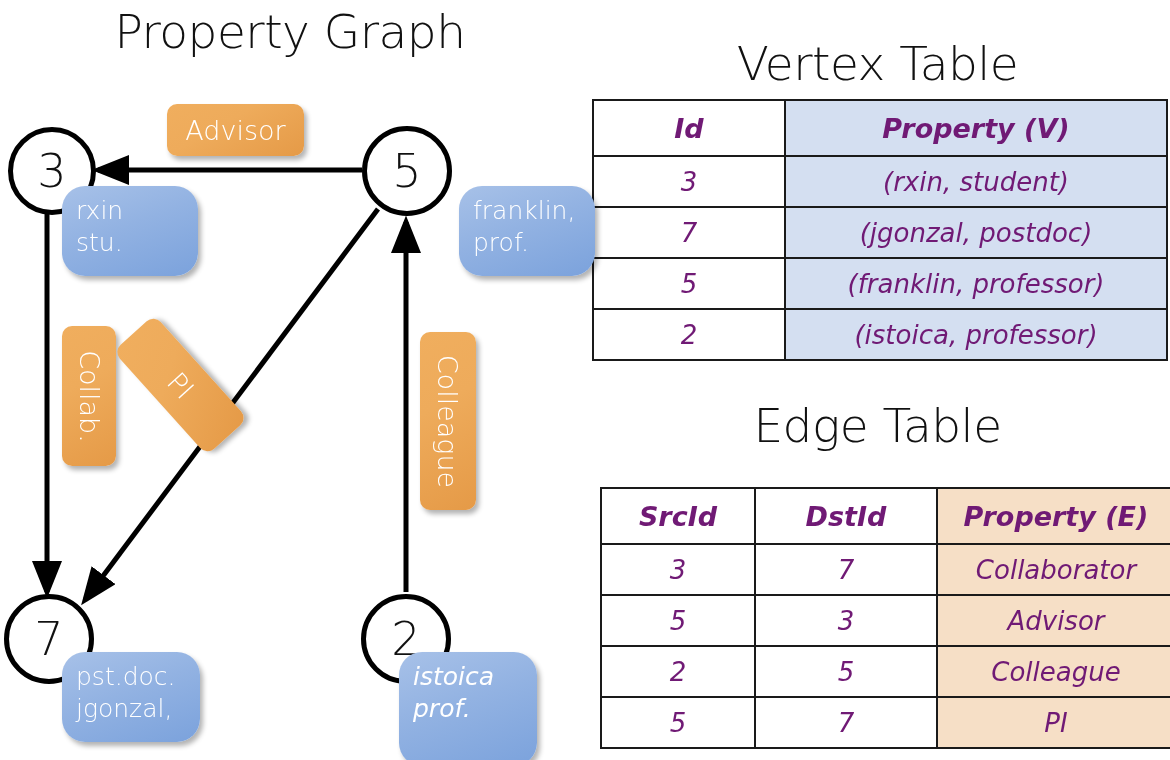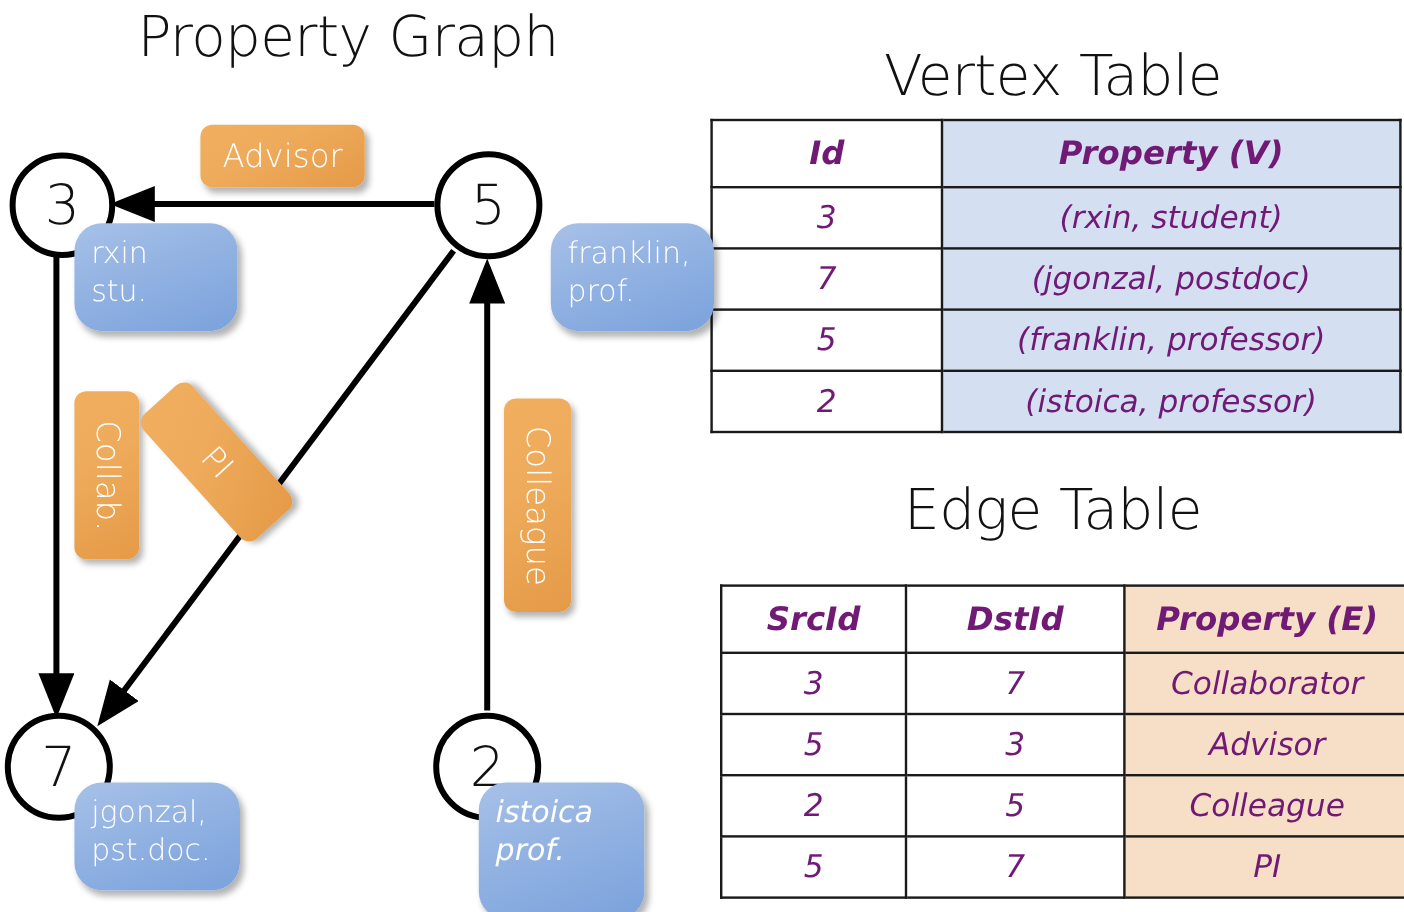--- a/index.html
+++ b/index.html
@@ -166,22 +166,22 @@
 
   <div class="prop-box" style="left:62px; top:186px; width:136px; height:90px;">
     <span>rxin</span>
     <span>stu.</span>
   </div>
   <div class="prop-box" style="left:423px; top:186px; width:136px; height:90px;margin-left:36px;">
     <span>franklin,</span>
     <span>prof.</span>
   </div>
   <div class="prop-box" style="left:62px; top:652px; width:138px; height:90px;">
+    <span>pst.doc.</span>
     <span>jgonzal,</span>
-    <span>pst.doc.</span>
   </div>
   <div class="prop-box" style="left:399px; top:652px; width:138px; height:114px;font-style:italic;">
     <span>istoica</span>
     <span>prof.</span>
   </div>
 
   <div class="edge-label" style="left:167px; top:104px; width:137px; height:52px;">
     <span class="lbl">Advisor</span>
   </div>
 

